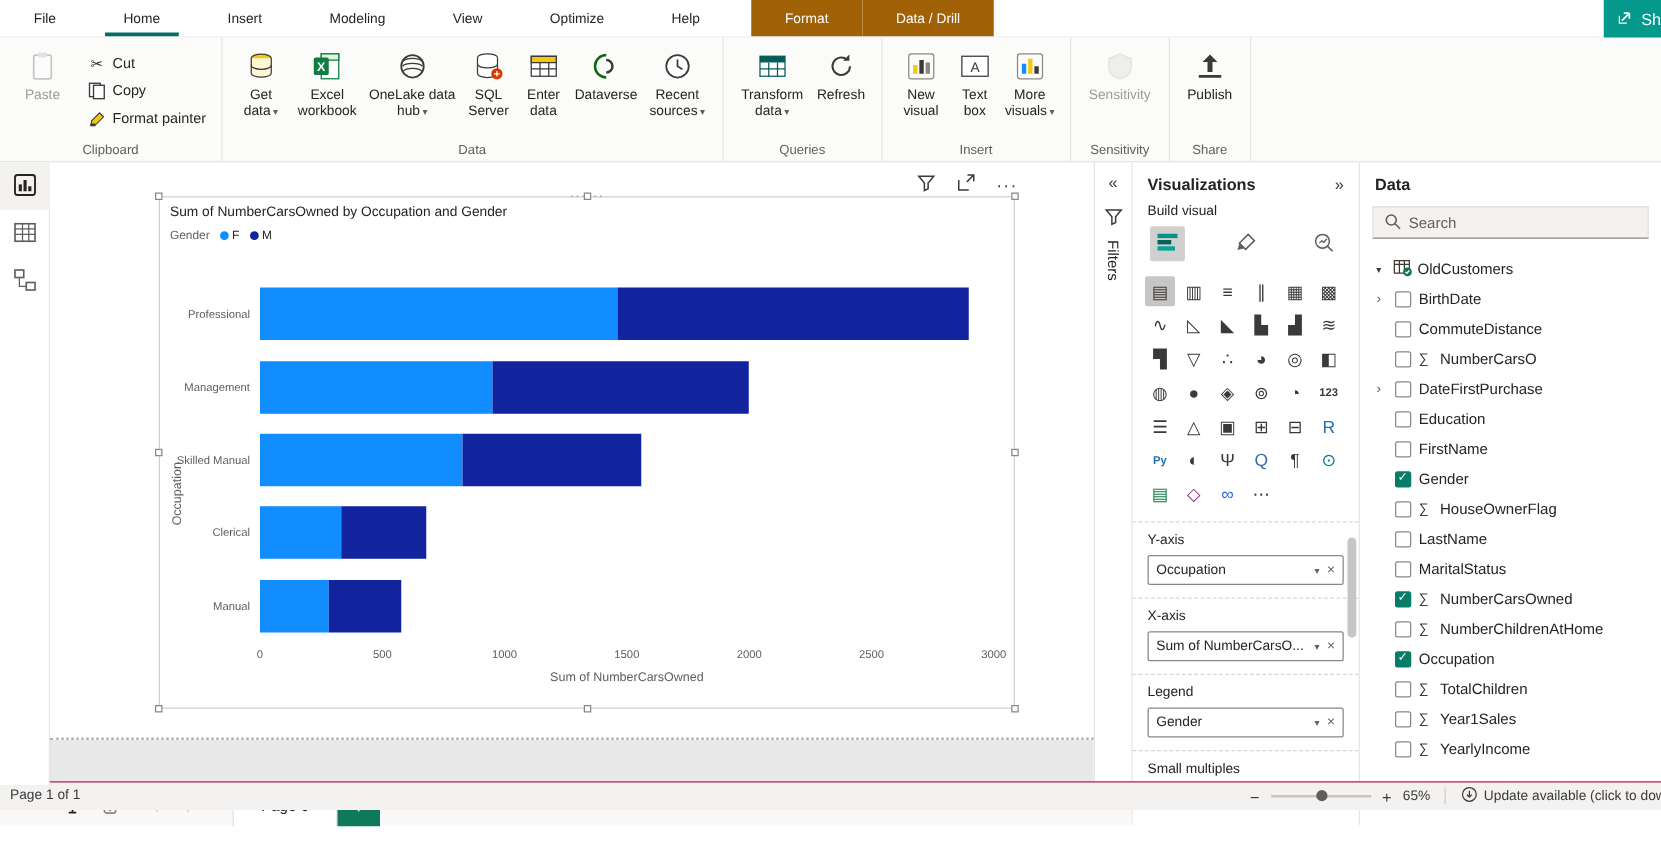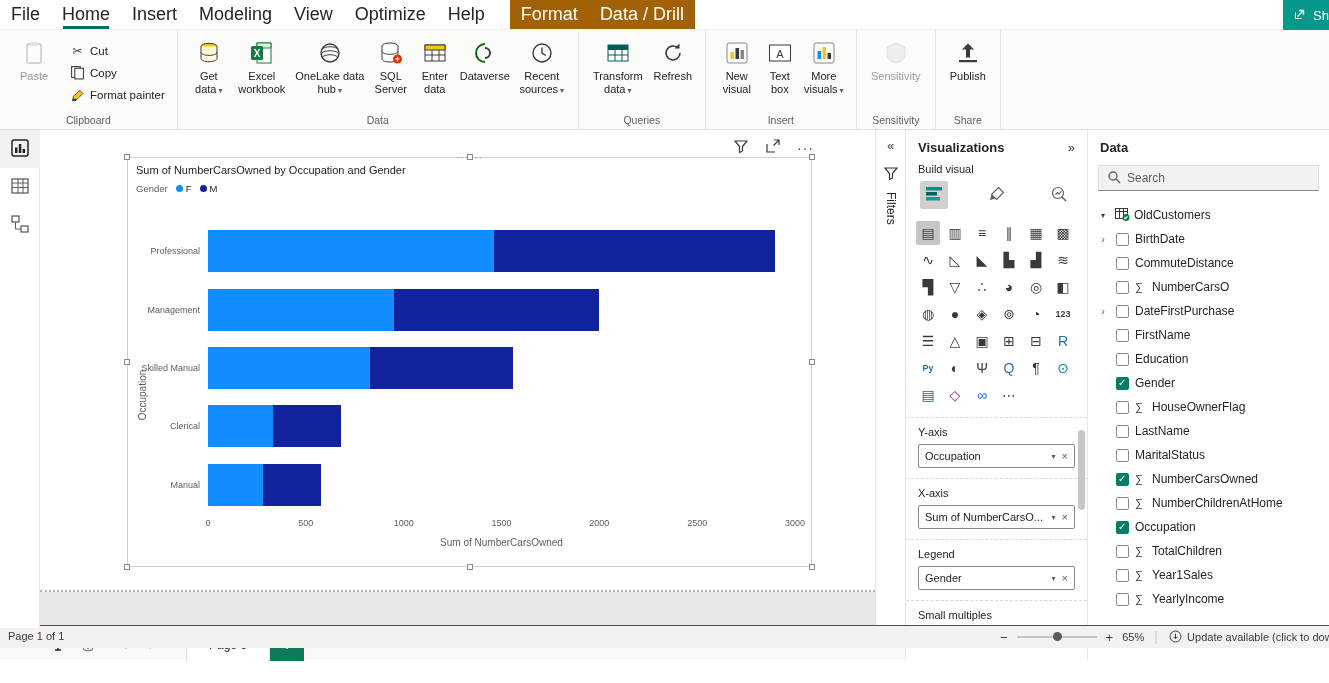--- a/index.html
+++ b/index.html
@@ -2,21 +2,21 @@
 <html><head>
 <meta charset="utf-8">
 <style>
   * { box-sizing: border-box; margin: 0; padding: 0; }
   html,body { width:1329px; height:683px; }
   body { position:relative; overflow:hidden; background:#fff;
          font-family:"Liberation Sans","DejaVu Sans",sans-serif; font-size:12px; color:#252423; }
 
   
   .menubar { position:absolute; left:0; top:0; right:0; height:30px; background:#fff; display:flex; align-items:stretch; border-bottom:1px solid #F0EFEE; z-index:5; }
-  .menu-item { padding:0 11px; display:flex; align-items:center; font-size:18px; position:relative; cursor:default; white-space:nowrap; }
+  .menu-item { padding:0 27px; display:flex; align-items:center; font-size:11px; position:relative; cursor:default; white-space:nowrap; }
   .menu-item.active::after { content:""; position:absolute; left:12px; right:12px; bottom:0; height:3px; background:#056E66; }
   .menu-item.ctx { background:#a16207; color:#fff; }
   .menu-item.ctx-first { margin-left:14px; }
   .share-btn { position:absolute; left:1283px; top:0; width:80px; height:30px; background:#05998C; color:#fff; display:flex; align-items:center; gap:6px; padding:0 10px; font-size:13px; }
 
   
   .ribbon { position:absolute; left:0; top:30px; right:0; height:100px; background:#FBFBFA; border-bottom:1px solid #E1DFDD; display:flex; align-items:stretch; }
   .rgroup { position:relative; border-right:1px solid #E8E6E4; padding:5px 8px 18px; display:flex; align-items:flex-start; }
   .rgroup-label { position:absolute; bottom:3px; left:0; right:0; text-align:center; font-size:10.5px; color:#605E5C; }
   .rbtn { width:52px; display:flex; flex-direction:column; align-items:center; gap:3px; padding-top:4px; font-size:11px; text-align:center; cursor:pointer; }
@@ -682,25 +682,25 @@
     <span class="sigma">∑</span>
     <span class="f-name">NumberCarsO</span>
   </div>
   <div class="field-row expandable">
     <span class="f-chev">›</span>
     <span class="checkbox"></span>
     <span class="f-name">DateFirstPurchase</span>
   </div>
   <div class="field-row">
     <span class="checkbox"></span>
+    <span class="f-name">Education</span>
+  </div>
+  <div class="field-row">
+    <span class="checkbox"></span>
     <span class="f-name">FirstName</span>
-  </div>
-  <div class="field-row">
-    <span class="checkbox"></span>
-    <span class="f-name">Education</span>
   </div>
   <div class="field-row">
     <span class="checkbox checked"></span>
     <span class="f-name">Gender</span>
   </div>
   <div class="field-row">
     <span class="checkbox"></span>
     <span class="sigma">∑</span>
     <span class="f-name">HouseOwnerFlag</span>
   </div>

